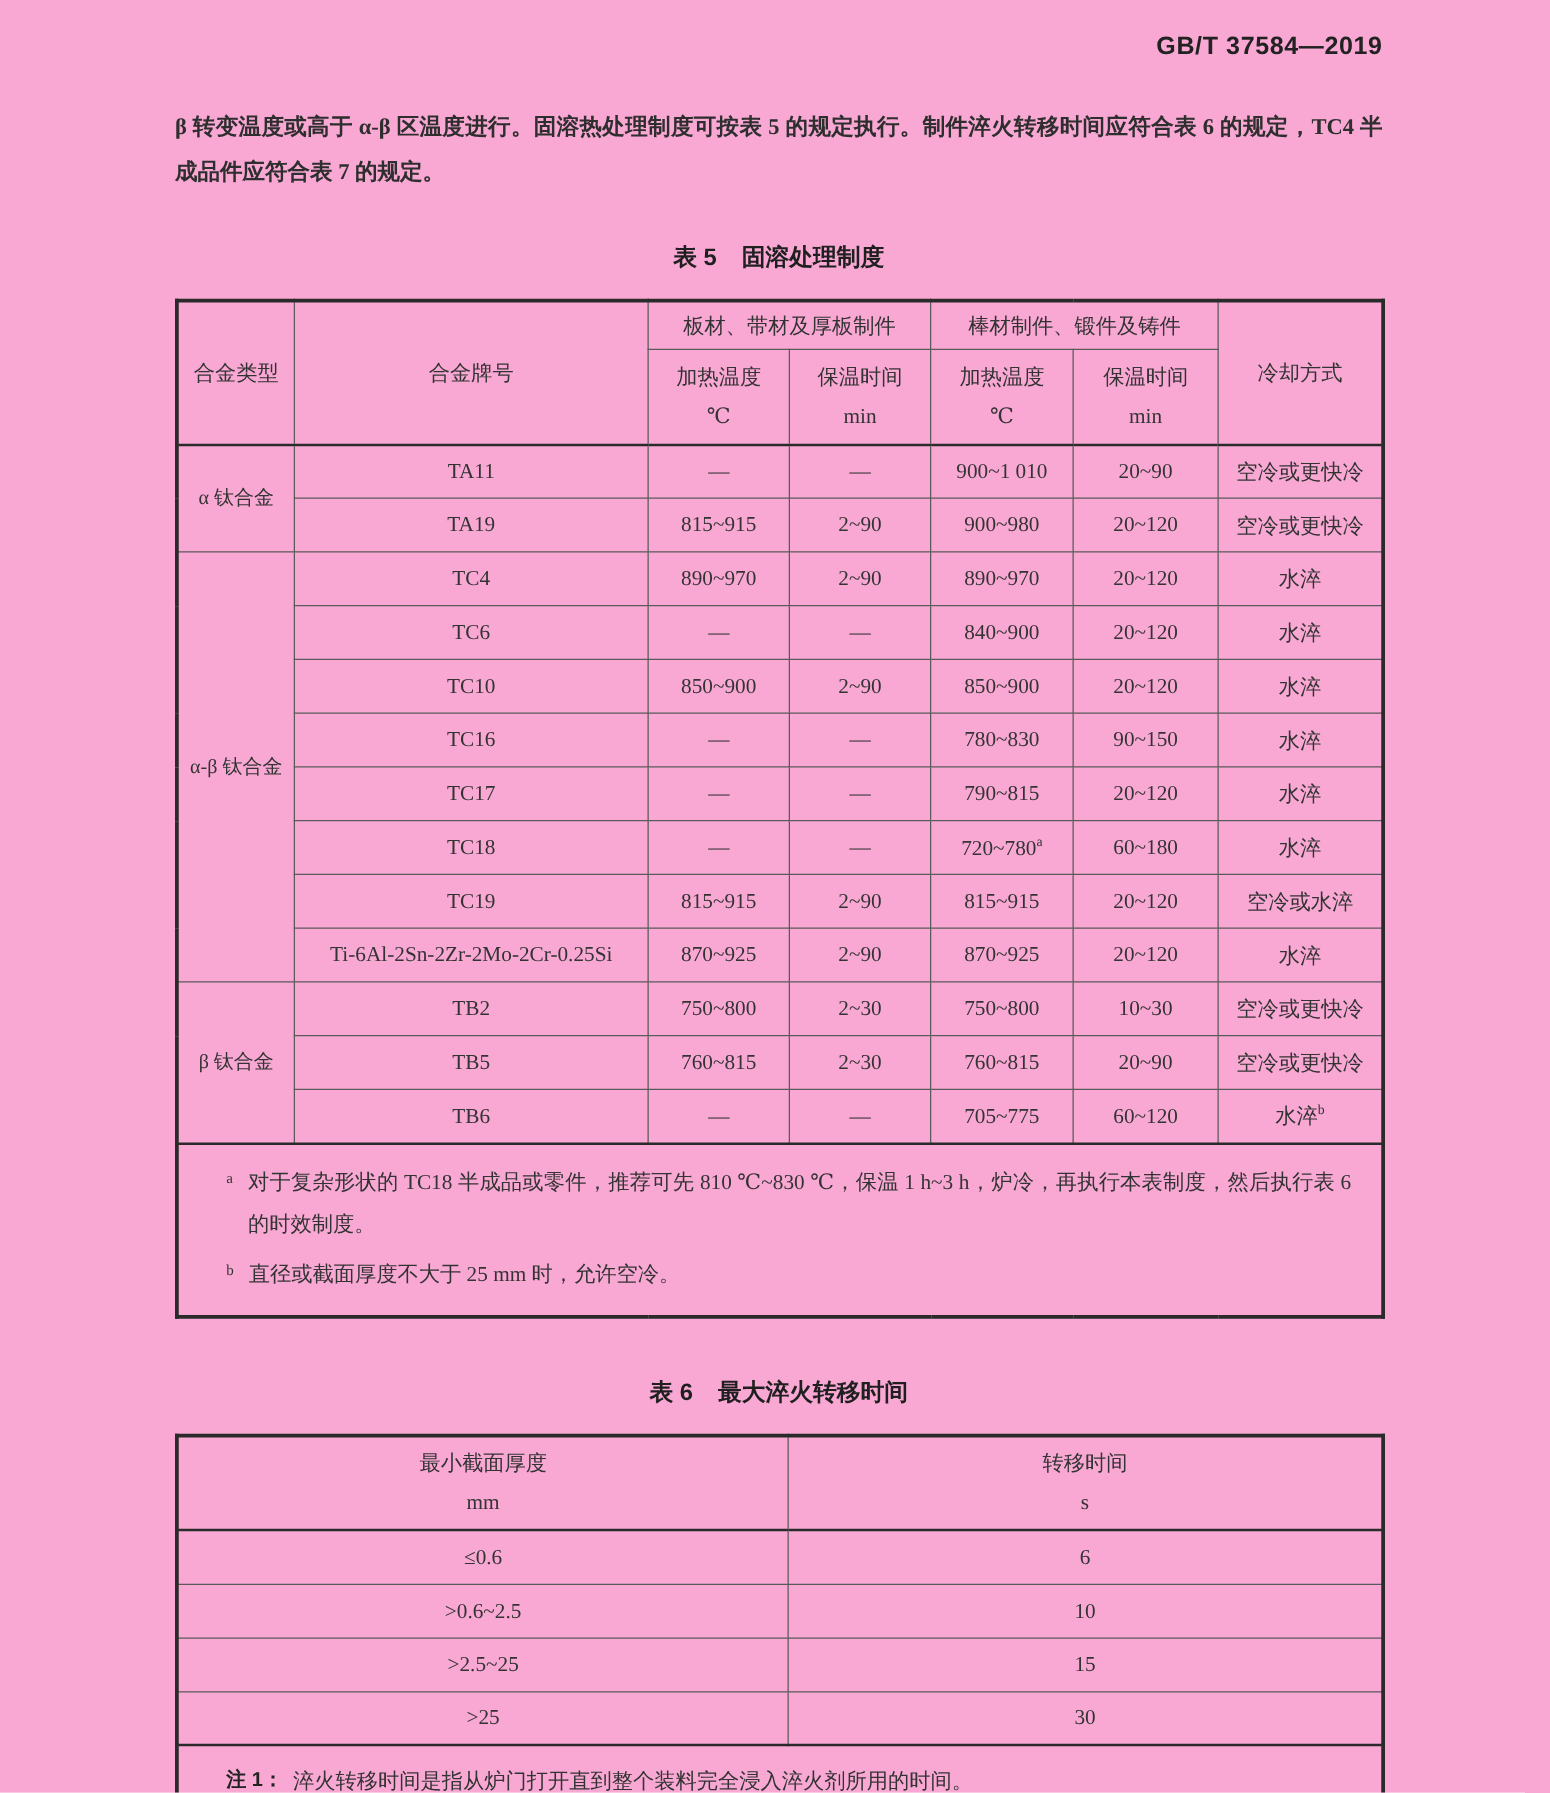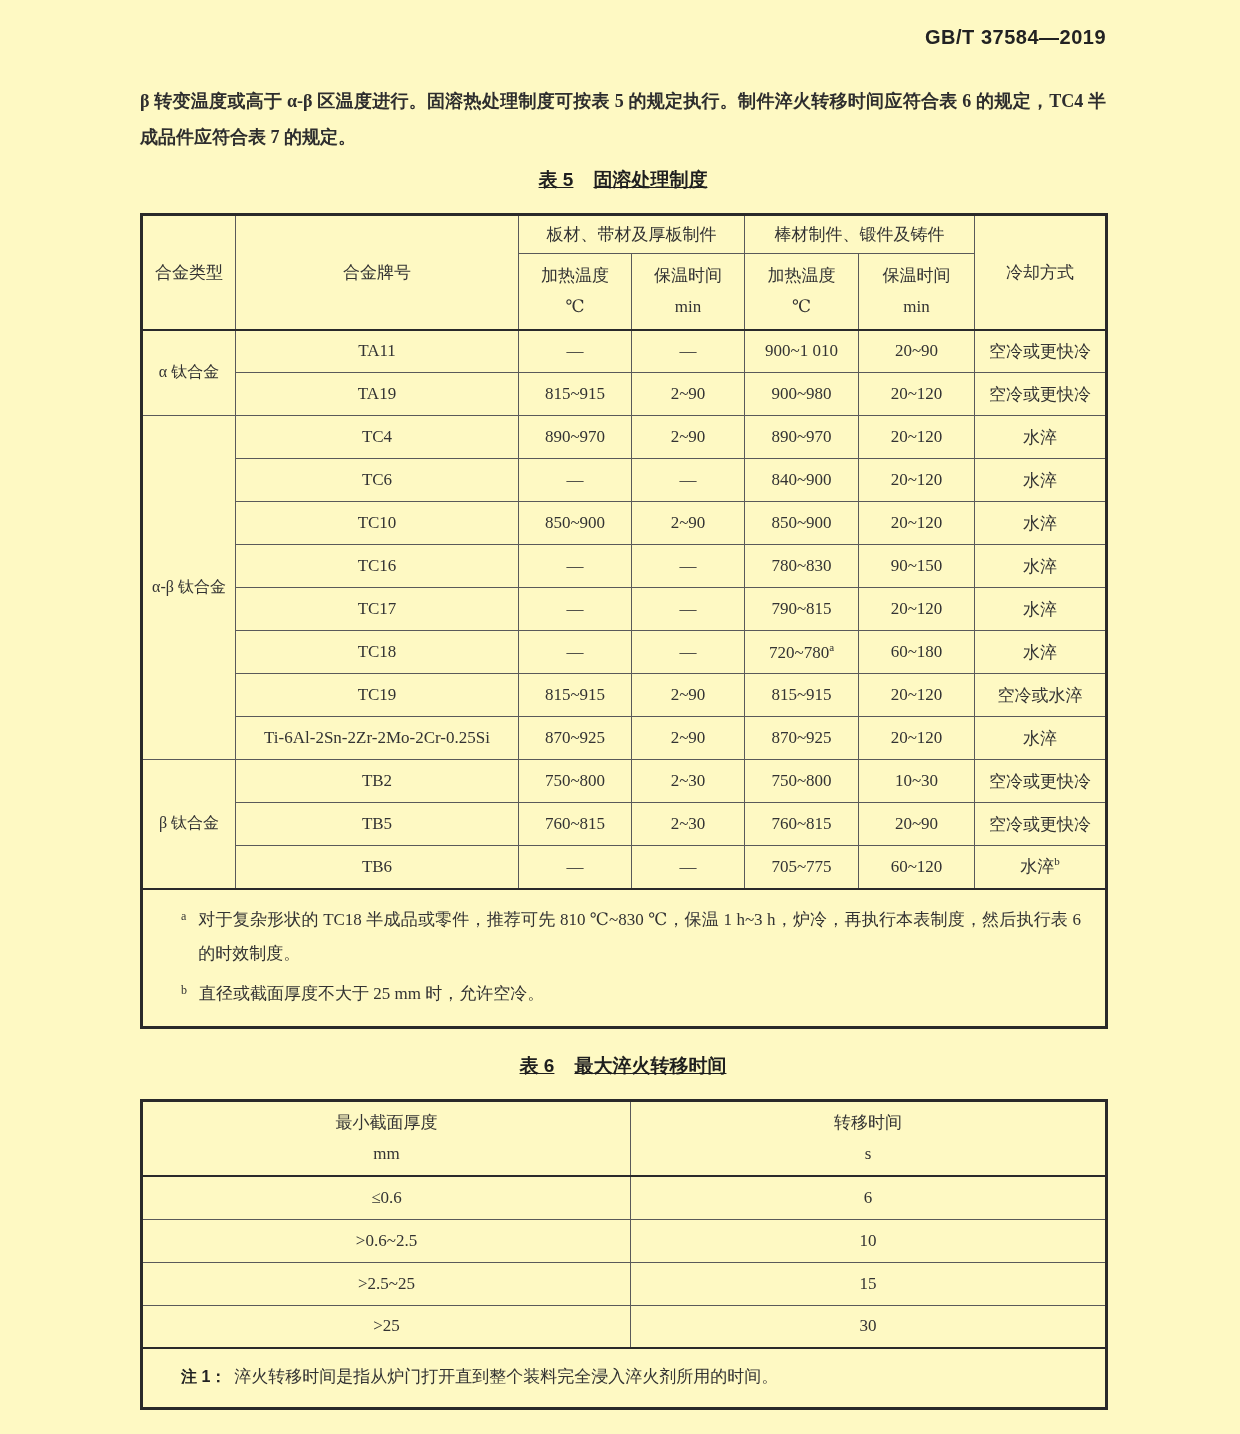--- a/index.html
+++ b/index.html
@@ -2,37 +2,37 @@
 <html><head>
 <meta charset="utf-8">
 <style>
   * { box-sizing: border-box; margin: 0; padding: 0; }
   html, body { background: #ffffff; }
   body {
     width: 1240px; height: 1434px; overflow: hidden;
     color: #2b2b2b;
     font-family: "Liberation Serif", "DejaVu Serif", serif;
   }
-  .page { width: 1240px; height: 1434px; background: #fef9c3; padding: 26px 134px 0 140px; }
+  .page { width: 1240px; height: 1434px; background: #f9a8d4; padding: 26px 134px 0 140px; }
 
   .doc-header {
     text-align: right;
     font-family: "Liberation Sans", "DejaVu Sans", sans-serif;
     font-weight: bold; font-size: 20px; letter-spacing: 0.5px; color: #222;
   }
 
   .intro { margin-top: 34px; font-size: 18px; line-height: 36px; text-align: justify; color: #2e2e2e; font-weight: bold; }
 
   .tbl-title {
     text-align: center;
     font-family: "Liberation Sans", "DejaVu Sans", sans-serif;
     font-weight: bold; font-size: 19px; color: #1f1f1f;
   }
-  .title5 { margin-top: 12px; text-decoration: underline; }
-  .title6 { margin-top: 24px; text-decoration: underline; }
+  .title5 { margin-top: 38px; }
+  .title6 { margin-top: 46px; }
   .tbl-title .t-gap { display: inline-block; width: 20px; }
 
   table { border-collapse: collapse; width: 100%; table-layout: fixed; margin-top: 20px; }
   table { border: 3px solid #2a2a2a; }
   td { border: 1px solid #5a5a5a; text-align: center; vertical-align: middle; font-size: 17px; color: #333; padding: 0 3px; }
 
   
   .t5 thead tr.h1 td { height: 39px; margin-left: 33px; }
   .t5 thead tr.h2 td { height: 76px; }
   .t5 .hb { border-bottom: 2.5px solid #2a2a2a; text-align: center; }

